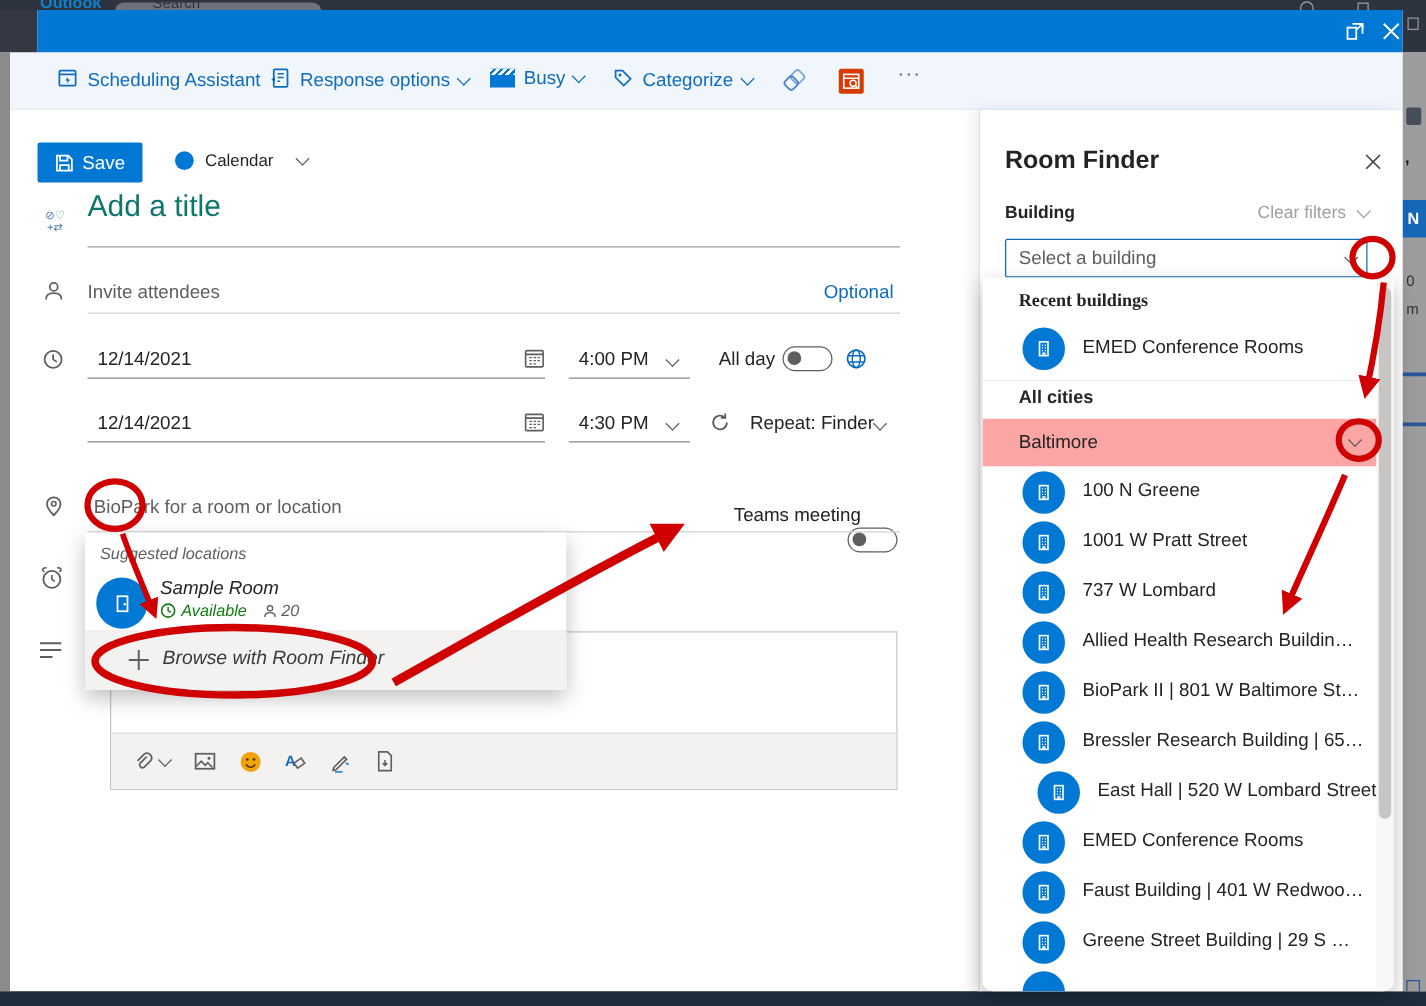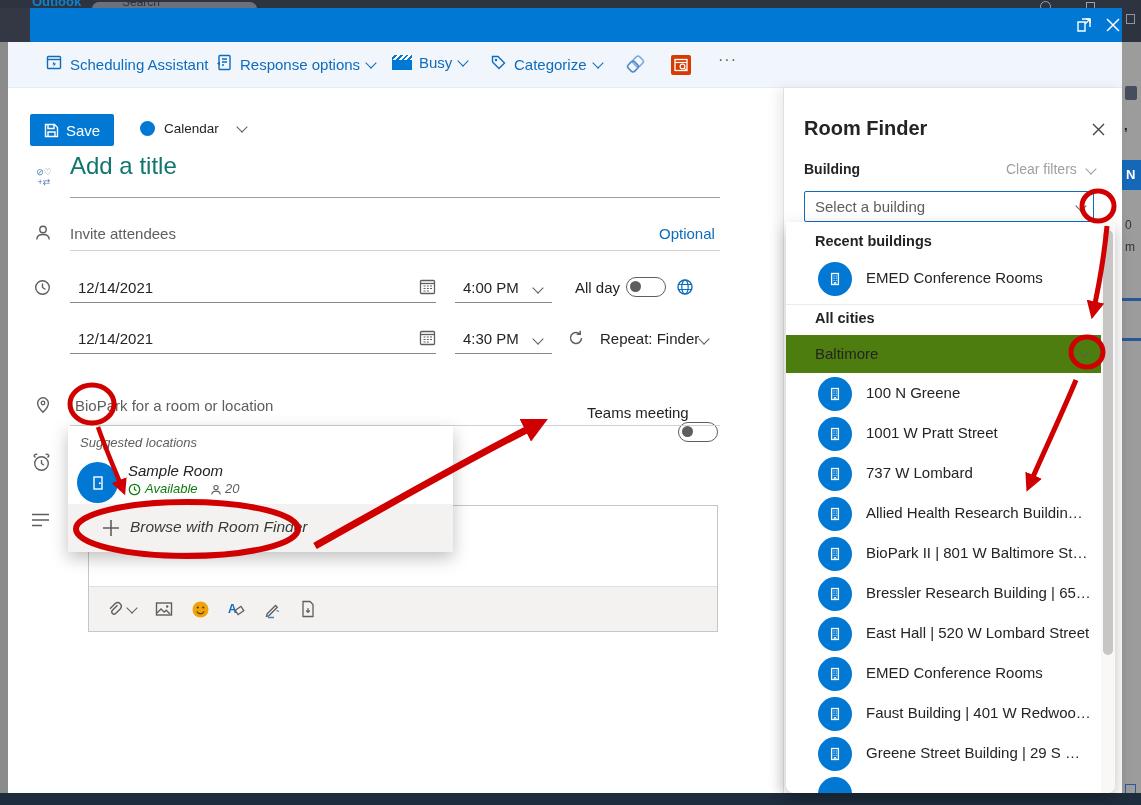--- a/index.html
+++ b/index.html
@@ -331,38 +331,38 @@
       <span class="abs txt" style="left:10px;top:6px;font-size:15px;color:#605e5c;">Select a building</span>
       <span class="abs chev" style="left:272px;top:10px;"></span>
     </div>
   </div>
 
   <div class="abs pop" style="left:786px;top:222px;width:329px;height:571px;border-radius:0 0 8px 8px;overflow:hidden;">
 
     <div class="abs" style="left:315px;top:0;width:14px;height:571px;background:#f9f8f7;"></div>
     <div class="abs" style="left:317px;top:8px;width:10px;height:425px;background:#c8c6c4;border-radius:5px;"></div>
 
-    <div class="abs txt sect-head" style="left:29px;top:11px;">Recent buildings</div>
+    <div class="abs txt sect-head" style="left:29px;top:11px;font-family:Liberation Serif, serif;">Recent buildings</div>
 
     <div class="abs" style="left:0;top:36px;width:315px;height:42px;">
       <span class="abs bcirc" style="left:32px;top:4px;width:34px;height:34px;">
         <svg width="16" height="16" viewBox="0 0 16 16">
             <rect x="4.6" y="2.5" width="6.8" height="11" fill="none" stroke="#fff" stroke-width="1.3"></rect>
             <path d="M6.5 5h1M8.8 5h1M6.5 7.2h1M8.8 7.2h1M6.5 9.4h1M8.8 9.4h1" stroke="#fff" stroke-width="1"></path>
             <path d="M7.3 13.5v-2h1.6v2" stroke="#fff" stroke-width="1" fill="none"></path>
           </svg>
       </span>
       <span class="abs rf-item-label" style="left:80px;top:11px;max-width:225px;">EMED Conference Rooms</span>
     </div>
 
     <div class="abs" style="left:0;top:82px;width:315px;height:1px;background:#edebe9;"></div>
 
     <div class="abs txt sect-head" style="left:29px;top:88px;">All cities</div>
 
-    <div class="abs" style="left:0;top:113px;width:315px;height:38px;background:#4d7c0f;">
+    <div class="abs" style="left:0;top:113px;width:315px;height:38px;background:#fca5a5;">
       <span class="abs txt" style="left:29px;top:10px;font-size:15px;color:#252423;">Baltimore</span>
       <span class="abs chev" style="left:294px;top:13px;"></span>
     </div>
 
     <div class="abs" style="left:0;top:152px;width:315px;height:420px;">
 
       <div class="abs" style="left:0;top:0;width:315px;height:40px;">
         <span class="abs bcirc" style="left:32px;top:3px;width:34px;height:34px;">
             <svg width="16" height="16" viewBox="0 0 16 16">
               <rect x="4.6" y="2.5" width="6.8" height="11" fill="none" stroke="#fff" stroke-width="1.3"></rect>
@@ -415,21 +415,21 @@
       <div class="abs" style="left:0;top:200px;width:315px;height:40px;">
         <span class="abs bcirc" style="left:32px;top:3px;width:34px;height:34px;">
             <svg width="16" height="16" viewBox="0 0 16 16">
               <rect x="4.6" y="2.5" width="6.8" height="11" fill="none" stroke="#fff" stroke-width="1.3"></rect>
               <path d="M6.5 5h1M8.8 5h1M6.5 7.2h1M8.8 7.2h1M6.5 9.4h1M8.8 9.4h1" stroke="#fff" stroke-width="1"></path>
               <path d="M7.3 13.5v-2h1.6v2" stroke="#fff" stroke-width="1" fill="none"></path>
             </svg>
           </span>
         <span class="abs rf-item-label" style="left:80px;top:10px;max-width:225px;">Bressler Research Building | 655 W Bal...</span>
       </div>
-      <div class="abs" style="left:0;top:240px;width:315px;height:40px;">
+      <div class="abs" style="left:12px;top:240px;width:315px;height:40px;">
         <span class="abs bcirc" style="left:32px;top:3px;width:34px;height:34px;">
             <svg width="16" height="16" viewBox="0 0 16 16">
               <rect x="4.6" y="2.5" width="6.8" height="11" fill="none" stroke="#fff" stroke-width="1.3"></rect>
               <path d="M6.5 5h1M8.8 5h1M6.5 7.2h1M8.8 7.2h1M6.5 9.4h1M8.8 9.4h1" stroke="#fff" stroke-width="1"></path>
               <path d="M7.3 13.5v-2h1.6v2" stroke="#fff" stroke-width="1" fill="none"></path>
             </svg>
           </span>
         <span class="abs rf-item-label" style="left:80px;top:10px;max-width:225px;">East Hall | 520 W Lombard Street</span>
       </div>
       <div class="abs" style="left:0;top:280px;width:315px;height:40px;">

